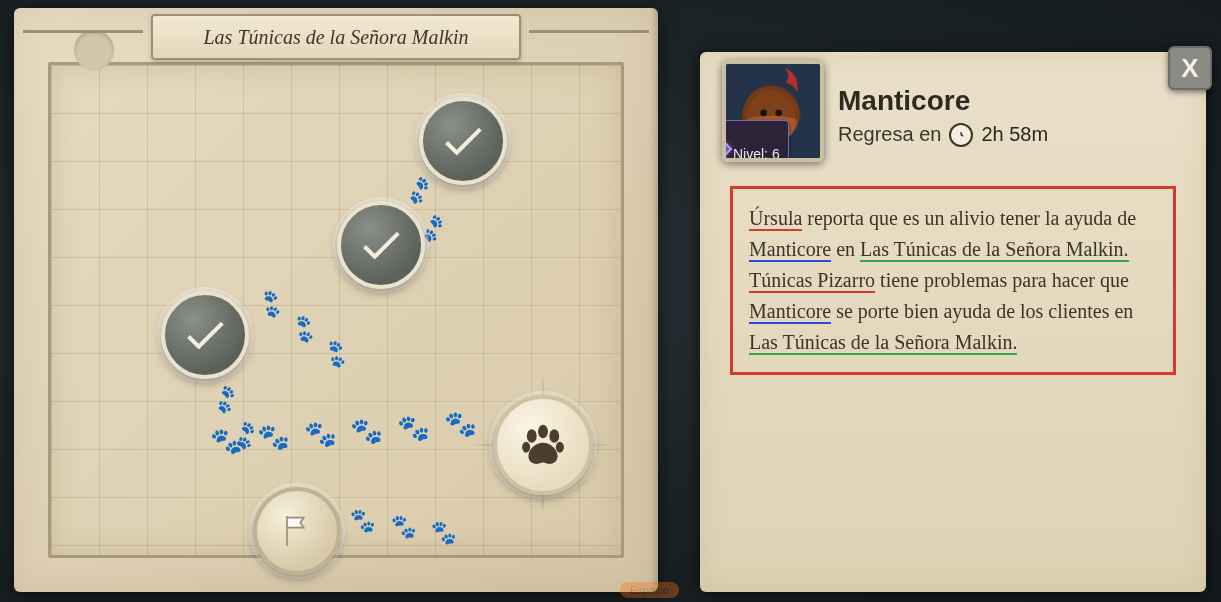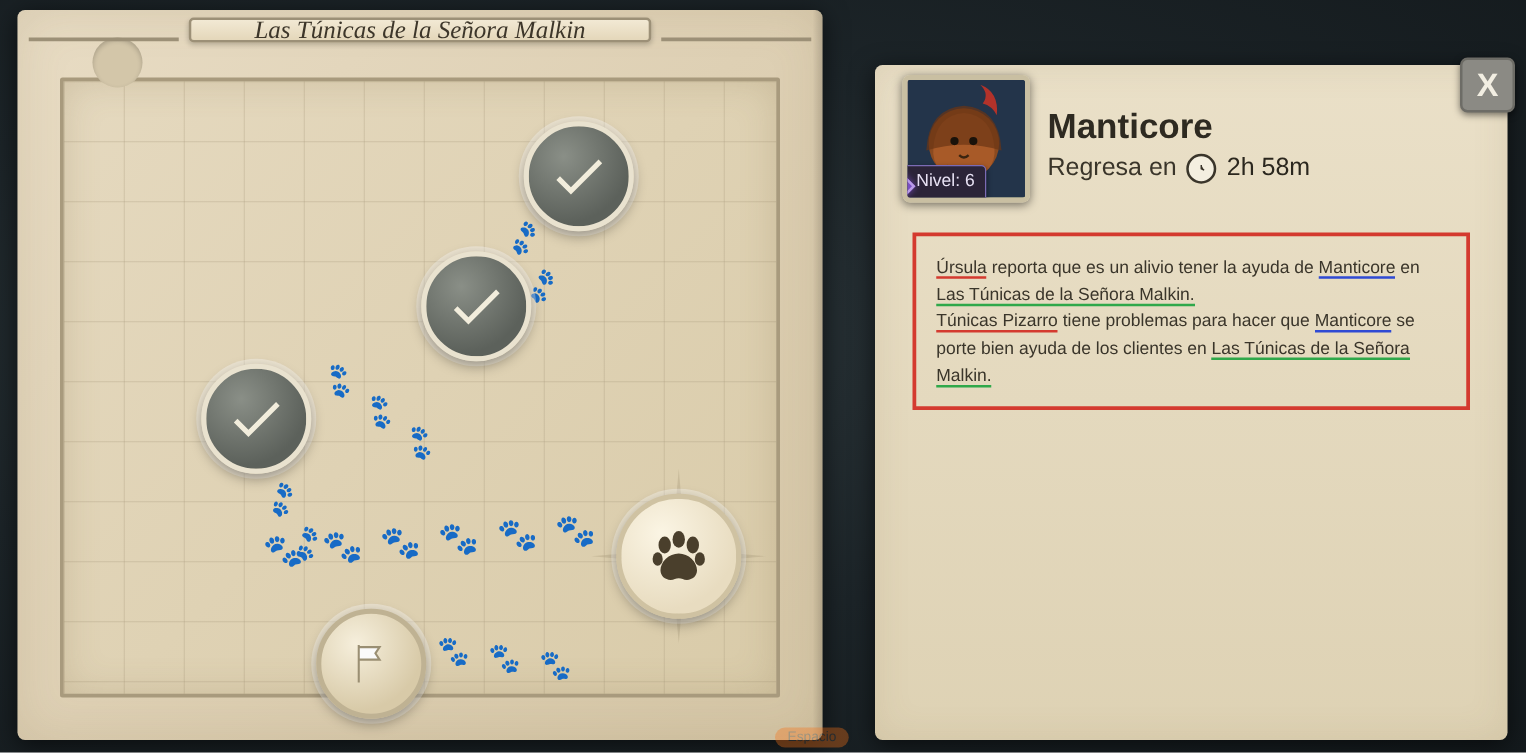--- a/index.html
+++ b/index.html
@@ -27,21 +27,21 @@
     content:"";
     position:absolute; right:0; top:0; bottom:0; width:8px;
     background: linear-gradient(to left, rgba(0,0,0,.15), transparent);
   }
 
   .map-title-ribbon {
     position: absolute;
     left: 50%; transform: translateX(-50%);
     top: 6px;
     width: 370px;
-    height: 20px;
+    height: 46px;
     background: linear-gradient(#f2e9d4,#e4d7ba);
     border: 2px solid #9c9077;
     border-radius: 4px;
     display: flex; align-items: center; justify-content: center;
     font-style: italic;
     font-size: 20px;
     color: #3d362a;
     box-shadow: 0 2px 4px rgba(0,0,0,.2);
     z-index: 3;
   }
@@ -154,25 +154,25 @@
     border-radius:6px;
     background: linear-gradient(135deg,#3a2f4a 0%, #1e3a4a 50%, #2a4530 100%);
     position:relative;
     overflow:hidden;
     box-shadow:0 2px 8px rgba(0,0,0,.5);
   }
   .portrait svg{ position:absolute; inset:0; width:100%; height:100%; }
   .level-badge{
     position:absolute;
     left:-14px; bottom:-6px;
-    display:flex; align-items:flex-start;
+    display:flex; align-items:flex-end;
     background:#2b2438;
     border:1px solid #7b6bb5;
     border-radius:4px;
-    padding:3px 8px 1px 4px;
+    padding:15px 8px 1px 4px;
     color:#e8e2f4;
     font-family: Arial, sans-serif;
     font-size:14px;
     gap:4px;
     box-shadow:0 2px 4px rgba(0,0,0,.5);
   }
   .level-diamond{
     width:26px; height:26px;
     background:#7a4fc4;
     transform:rotate(45deg);
@@ -208,22 +208,22 @@
     display:flex; align-items:center; justify-content:center;
   }
   .clock svg{ width:14px; height:14px; }
   .return-time{ font-weight:normal; color:#2b271e; }
 
   .report-box{
     position:absolute;
     left:30px; top:134px; right:30px;
     border:3px solid #d43a2f;
     padding:14px 16px;
-    font-family: Liberation Sans, sans-serif;
-    font-size:14px;
+    font-family: Liberation Serif, serif;
+    font-size:20px;
     line-height:1.55;
     color:#3a352a;
     background: rgba(255,255,255,0);
   }
   .u-red   { border-bottom:2px solid #d43a2f; }
   .u-blue  { border-bottom:2px solid #2f4ad4; }
   .u-green { border-bottom:2px solid #2fa84a; }
 
   .bottom-tag{
     position:absolute;

